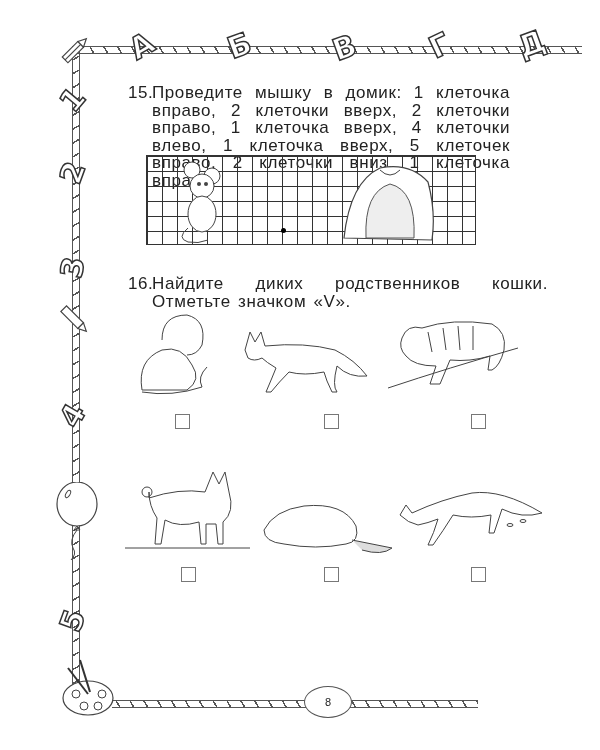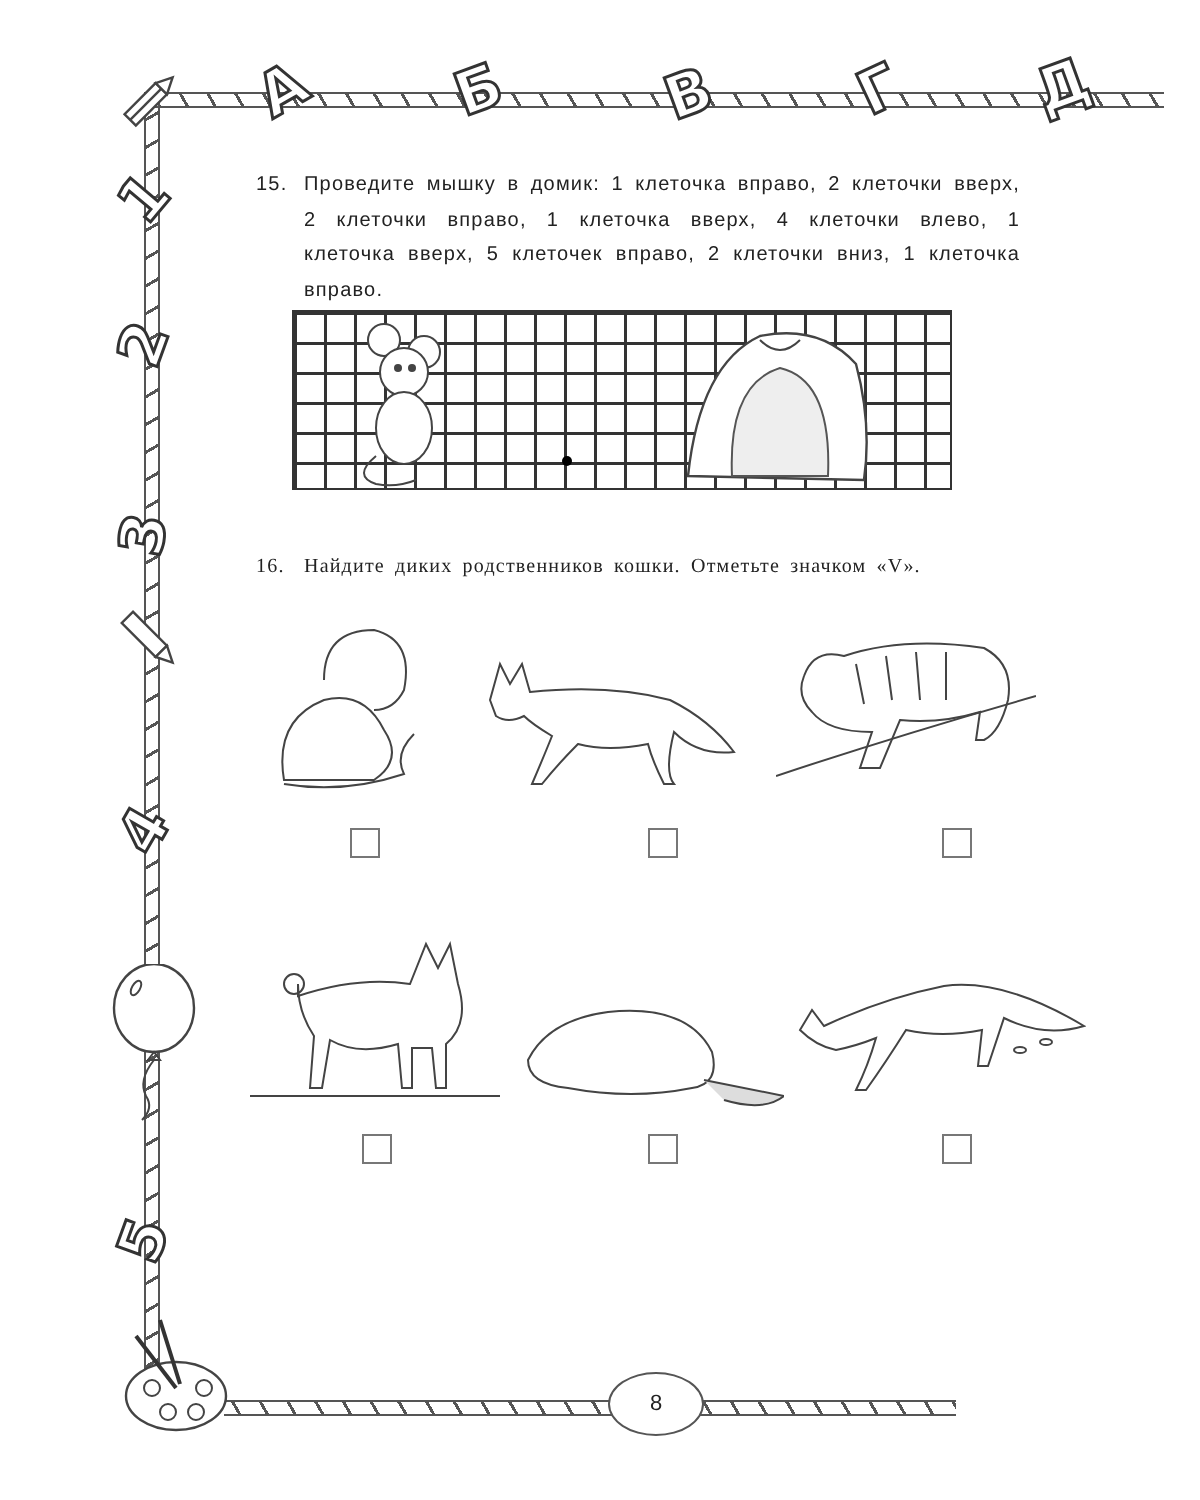--- a/index.html
+++ b/index.html
@@ -3,21 +3,21 @@
 <meta charset="utf-8">
 <style>
   html,body{margin:0;padding:0;background:#fff;}
   body{width:600px;height:750px;position:relative;overflow:hidden;font-family:"Liberation Sans",sans-serif;color:#222;}
   .rope-h{position:absolute;height:6px;border-top:1.5px solid #555;border-bottom:1.5px solid #555;
     background:repeating-linear-gradient(60deg,transparent 0 6px,#555 6px 7.5px,transparent 7.5px 12px);}
   .rope-v{position:absolute;width:6px;border-left:1.5px solid #555;border-right:1.5px solid #555;
     background:repeating-linear-gradient(150deg,transparent 0 6px,#555 6px 7.5px,transparent 7.5px 12px);}
   .outline-letter{position:absolute;font-size:30px;font-weight:bold;color:#fff;
     -webkit-text-stroke:1.5px #333;font-family:"DejaVu Sans",sans-serif;}
-  .task{position:absolute;font-size:10px;line-height:17.5px;letter-spacing:0.6px;word-spacing:2px;}
+  .task{position:absolute;font-size:17px;line-height:17.5px;letter-spacing:0.6px;word-spacing:2px;}
   .task .num{position:absolute;left:0;}
   .task .body{margin-left:24px;text-align:justify;}
   .grid{position:absolute;left:146px;top:155px;width:330px;height:90px;
     border:1.5px solid #333;box-sizing:border-box;
     background-image:linear-gradient(to right,#333 1.3px,transparent 1.3px),linear-gradient(to bottom,#333 1.3px,transparent 1.3px);
     background-size:15px 15px;}
   .dot{position:absolute;width:5px;height:5px;border-radius:50%;background:#000;}
   .animal{position:absolute;}
   .checkbox{position:absolute;width:15px;height:15px;border:1.3px solid #777;background:#fff;box-sizing:border-box;}
   .page-oval{position:absolute;left:304px;top:686px;width:46px;height:30px;border:1.3px solid #555;border-radius:50%;background:#fff;
@@ -88,21 +88,21 @@
     <circle cx="28" cy="26" r="2" fill="#444"></circle>
   <path d="M10 70 q-12 10 0 14 q10 2 20 -2" fill="none" stroke="#444"></path>
 </svg>
 <div class="dot" style="left:281px;top:228px;"></div>
 <svg style="position:absolute;left:340px;top:162px" width="100" height="82" viewBox="0 0 100 82">
   <path d="M4 76 Q10 20 40 6 Q70 0 88 20 Q96 50 92 78 Z" fill="#fff" stroke="#444" stroke-width="1.2"></path>
   <path d="M26 76 Q24 30 50 22 Q76 28 74 76 Z" fill="#eee" stroke="#555"></path>
   <path d="M40 8 q10 10 20 0" fill="none" stroke="#444"></path>
 </svg>
 
-<div class="task" style="left:128px;top:275px;width:420px;font-family:Liberation Serif, serif;">
+<div class="task" style="left:128px;top:275px;width:420px;">
   <span class="num">16.</span>
   <div class="body">Найдите диких родственников кошки. Отметьте значком «V».</div>
 </div>
 
 <svg class="animal" style="left:132px;top:310px" width="90" height="90" viewBox="0 0 90 90">
   <path d="M30 30 q0 -25 25 -25 q20 5 15 30 q-5 10 -15 10" fill="#fff" stroke="#444"></path>
   <path d="M10 80 q-5 -30 20 -40 q20 -5 30 15 q10 15 -5 25 z" fill="#fff" stroke="#444"></path>
   <path d="M10 82 q30 5 60 -5 q-5 -10 5 -20" fill="none" stroke="#444"></path>
 </svg>
 <svg class="animal" style="left:240px;top:325px" width="130" height="70" viewBox="0 0 130 70">

